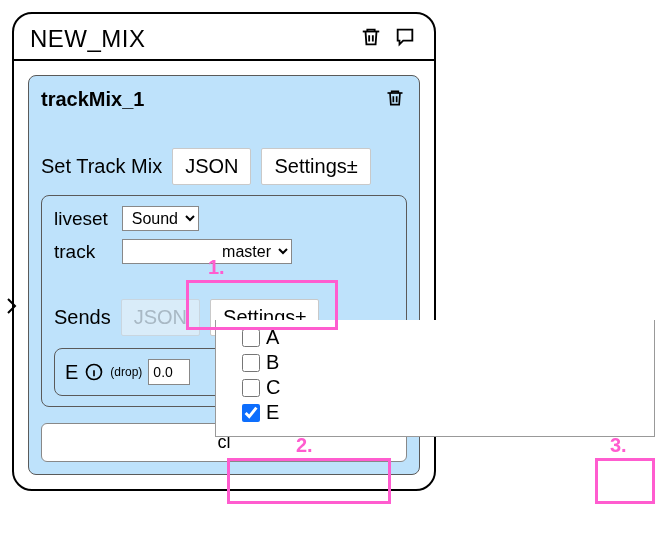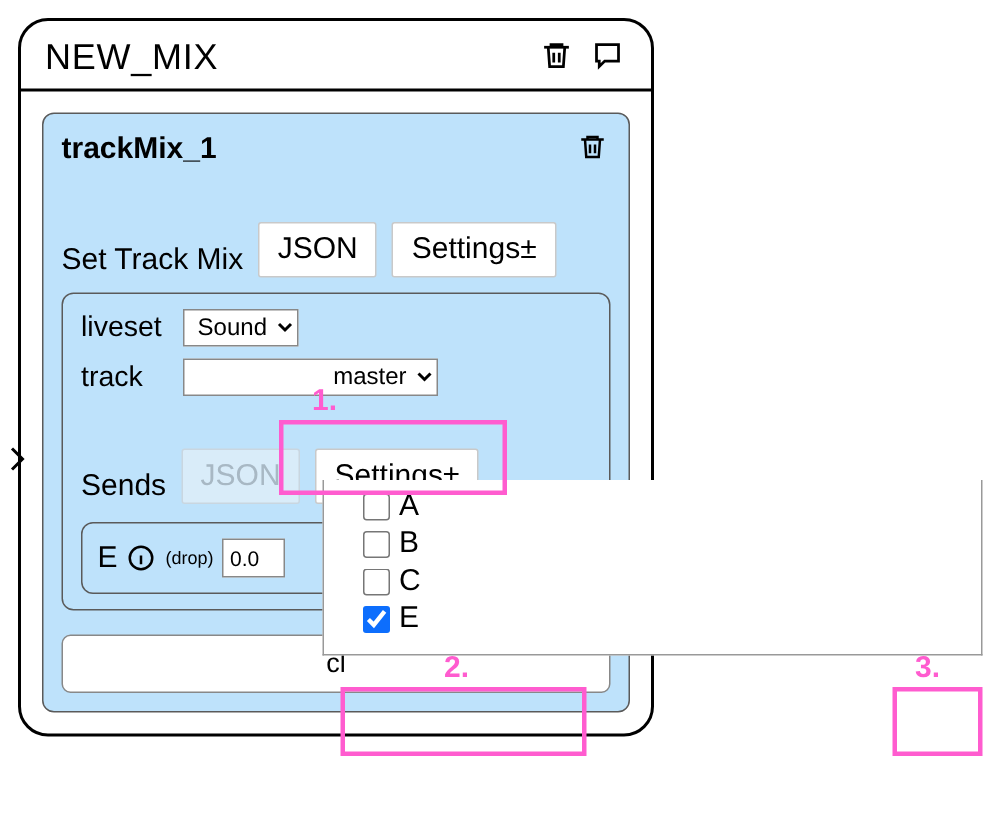--- a/index.html
+++ b/index.html
@@ -77,21 +77,21 @@
     justify-content: space-between;
     align-items: center;
     margin-bottom: 10px;
   }
   .panel-title {
     font-size: 20px;
     font-weight: 600;
   }
   .row {
     display: flex;
-    align-items: flex-end;
+    align-items: center;
     gap: 10px;
     margin-bottom: 10px;
     margin-top: 35px;
   }
   .row-label {
     font-size: 20px;
   }
   .btn {
     background: #fff;
     border: 1px solid #c9c9c9;

